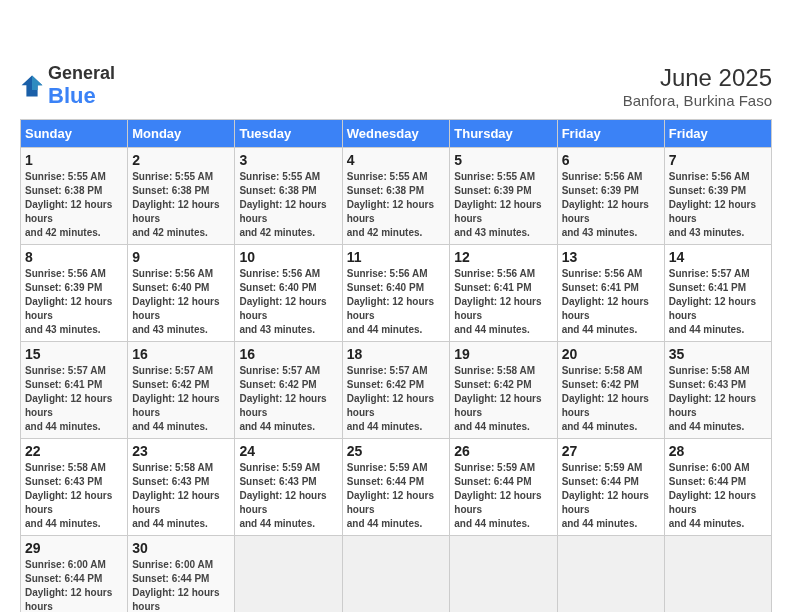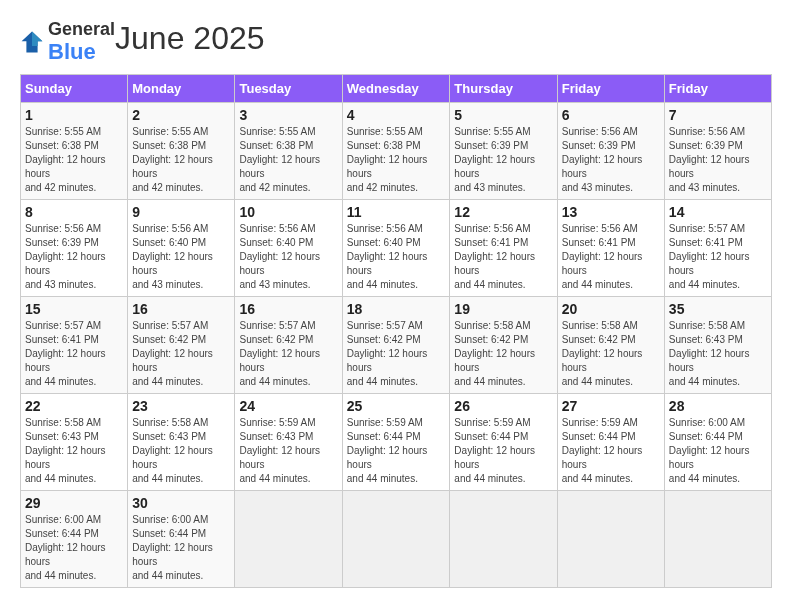--- a/index.html
+++ b/index.html
@@ -5,22 +5,24 @@
     * { box-sizing: border-box; margin: 0; padding: 0; }
     body {
       font-family: Arial, sans-serif;
       background: #fff;
       width: 792px;
       min-height: 612px;
       padding: 20px;
     }
     .header-area {
       display: flex;
+      justify-content: space-between;
       align-items: flex-start;
       margin-bottom: 10px;
+      margin-top: 44px;
     }
     .logo {
       display: flex;
       align-items: center;
       gap: 4px;
     }
     .logo-text-general {
       font-size: 18px;
       font-weight: bold;
       color: #333;
@@ -33,35 +35,35 @@
       line-height: 1.1;
     }
     .logo-icon {
       width: 24px;
       height: 24px;
     }
     .title-area {
       text-align: right;
     }
     .month-title {
-      font-size: 32px;
+      font-size: 24px;
       color: #333;
       font-weight: normal;
     }
     .location-title {
       font-size: 15px;
       color: #555;
     }
     table {
       width: 100%;
       border-collapse: collapse;
       font-size: 11px;
     }
     thead tr th {
-      background-color: #8b5cf6;
+      background-color: #3b82f6;
       color: #fff;
       padding: 6px 4px;
       text-align: left;
       font-size: 13px;
       font-weight: bold;
       border: 1px solid #ccc;
     }
     tbody tr td {
       vertical-align: top;
       border: 1px solid #ccc;
@@ -77,20 +79,21 @@
       font-size: 14px;
       font-weight: bold;
       color: #222;
       display: block;
       margin-bottom: 2px;
     }
     .day-info {
       font-size: 10px;
       color: #444;
       line-height: 1.4;
+      font-weight: bold;
     }
     .empty-cell {
       background: #f0f0f0 !important;
     }
     tbody tr:last-child td {
       height: 70px;
     }
   </style>
 </head>
 <body>
@@ -105,20 +108,21 @@
       <div>
         <span class="logo-text-general">General</span>
       </div>
       <div>
         <span class="logo-text-blue">Blue</span>
       </div>
     </div>
   </div>
   <div class="title-area">
     <div class="month-title">June 2025</div>
+    <div class="location-title">Banfora, Burkina Faso</div>
   </div>
 </div>
 
 <table>
   <thead>
     <tr id="header-row">
         <th>Sunday</th>
         <th>Monday</th>
         <th>Tuesday</th>
         <th>Wednesday</th>

